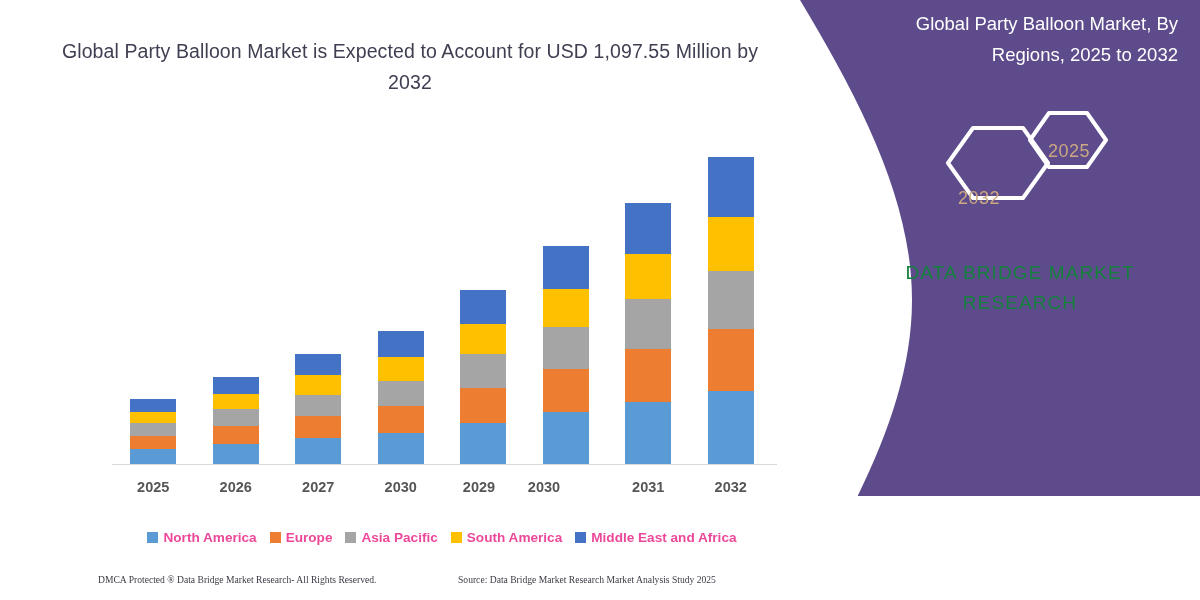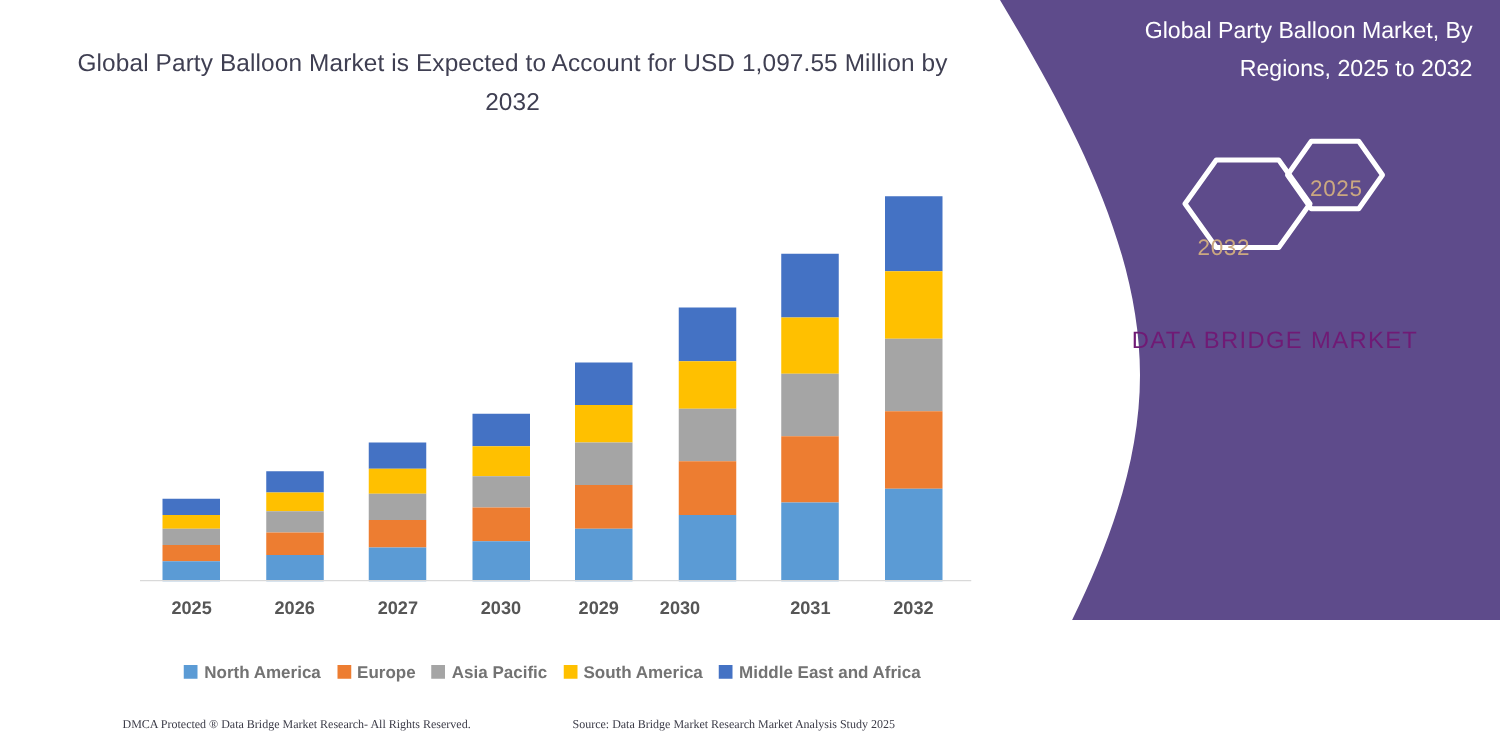--- a/index.html
+++ b/index.html
@@ -46,21 +46,21 @@
 
   
   #legend {
     position: absolute; left: 112px; top: 530px; width: 660px;
     display: flex; justify-content: center; align-items: center;
     gap: 13px; flex-wrap: nowrap;
   }
   .legend-item { display: flex; align-items: center; gap: 5px; }
   .legend-swatch { width: 11px; height: 11px; flex: 0 0 auto; }
   .legend-label {
-    font-size: 13.6px; font-weight: bold; color: #737373; white-space: nowrap;
+    font-size: 13.6px; font-weight: bold; color: #ec4899; white-space: nowrap;
   }
 
   
   #footer {
     position: absolute; left: 0; top: 568px; width: 800px; height: 20px; margin-top: 6px;
   }
   .footer-text {
     position: absolute; top: 0;
     font-family: "Liberation Serif", serif;
     font-size: 9.6px; color: #3b3b47; white-space: nowrap;
@@ -82,21 +82,21 @@
   #hex-group { position: absolute; left: 118px; top: 108px; width: 210px; height: 130px; }
   .hex-label {
     position: absolute; color: #cba880; font-size: 18px; font-weight: 400;
     letter-spacing: .5px;
   }
   #hex-2032-label { left: 40px; top: 80px; }
   #hex-2025-label { left: 130px; top: 33px; }
   #brand-name {
     position: absolute; left: 60px; top: 258px; width: 320px;
     text-align: center;
-    font-size: 19px; line-height: 30px; color: #701a75; letter-spacing: 1.1px;
+    font-size: 19px; line-height: 30px; color: #15803d; letter-spacing: 1.1px;
   }
   #watermark { position: absolute; left: 95px; top: 512px; width: 260px; height: 80px; opacity: .85; }
   .wm-text {
     position: absolute; color: rgba(255,255,255,0.10);
     font-weight: bold; letter-spacing: 1px; white-space: nowrap;
   }
   #wm-line1 { left: 92px; top: 14px; font-size: 21px; }
   #wm-line2 { left: 94px; top: 42px; font-size: 11px; letter-spacing: 4px; }
 </style>
 </head>
@@ -221,20 +221,21 @@
         <polygon points="30,55 55,20 105,20 130,55 105,90 55,90" fill="none" stroke="#ffffff" stroke-width="4" stroke-linejoin="round"></polygon>
 
         <polygon points="112,32 131,5 169,5 188,32 169,59 131,59" fill="none" stroke="#ffffff" stroke-width="4" stroke-linejoin="round"></polygon>
       </svg>
       <div class="hex-label" id="hex-2032-label">2032</div>
       <div class="hex-label" id="hex-2025-label">2025</div>
     </div>
 
     <div id="brand-name">
       <div>DATA BRIDGE MARKET</div>
+      <div>RESEARCH</div>
     </div>
 
     <div id="watermark">
       <svg viewBox="0 0 260 80" width="260" height="80">
         <path d="M34 8 h14 v28 h10 c14 0 24 10 24 22 c0 13 -10 22 -24 22 h-24 z M48 52 h9 c5 0 8 -3 8 -8 c0 -5 -3 -8 -8 -8 h-9 z" fill="#E8772E" opacity="0.85"></path>
         <path d="M8 58 c20 -14 56 -20 82 -12 c-14 16 -44 26 -64 22 c-8 -2 -14 -6 -18 -10 z" fill="#2E5A97" opacity="0.8"></path>
       </svg>
       <div class="wm-text" id="wm-line1">DATA BRIDGE</div>
       <div class="wm-text" id="wm-line2">MARKET RESEARCH</div>
     </div>

